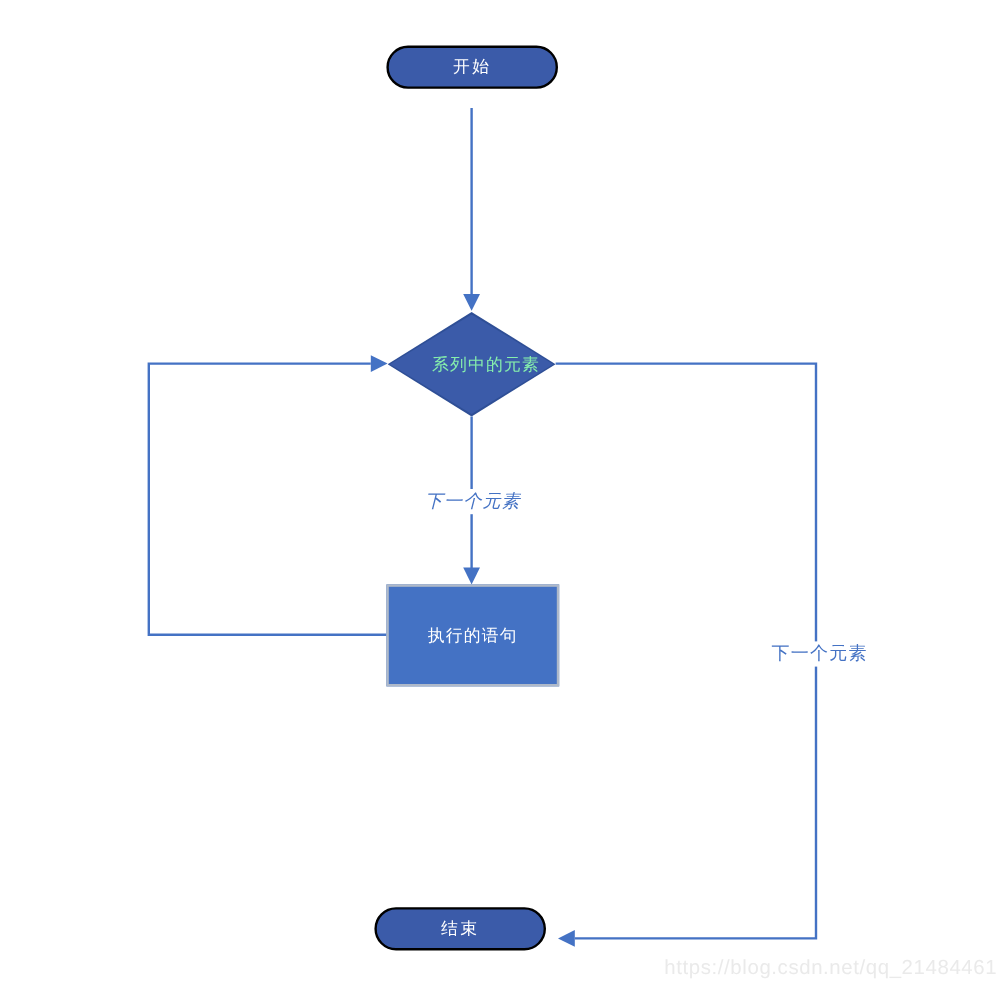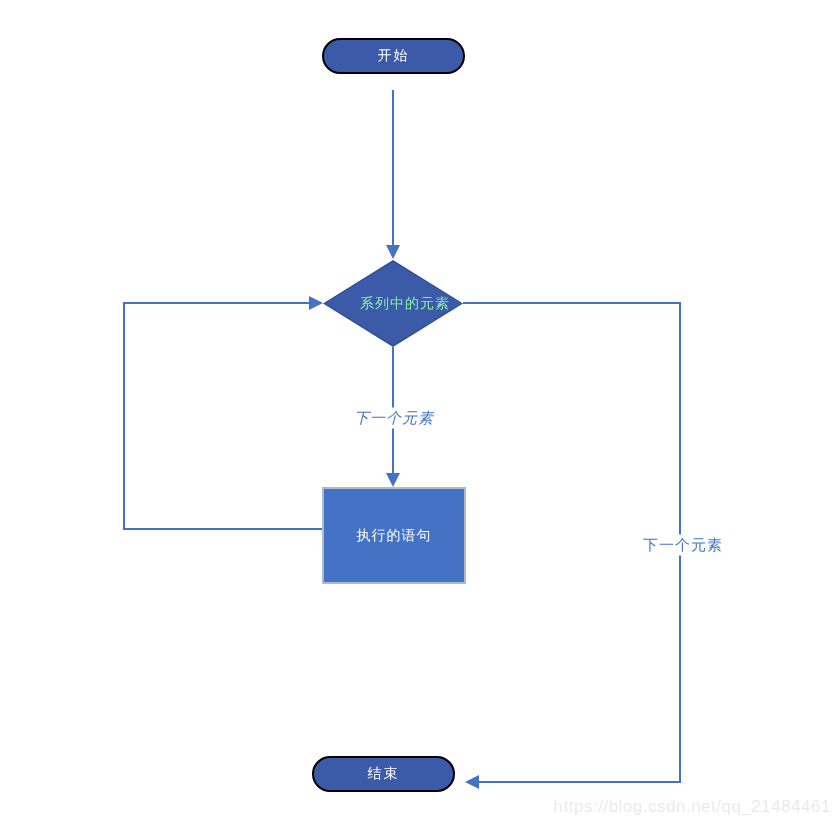--- a/index.html
+++ b/index.html
@@ -68,21 +68,21 @@
     color: #86efac;
     font-size: 14px;
     letter-spacing: 1px;
     white-space: nowrap;
     margin-left: 24px;
   }
   .process {
     left: 322px;
     top: 487px;
     width: 144px;
-    height: 97px;
+    height: 85px;
     background: #4472C4;
     border: 2px solid #AFB9C9;
     letter-spacing: 1px;
   }
   .edge-label {
     position: absolute;
     transform: translate(-50%, -50%);
     background: #ffffff;
     color: #4472C4;
     font-size: 15px;

